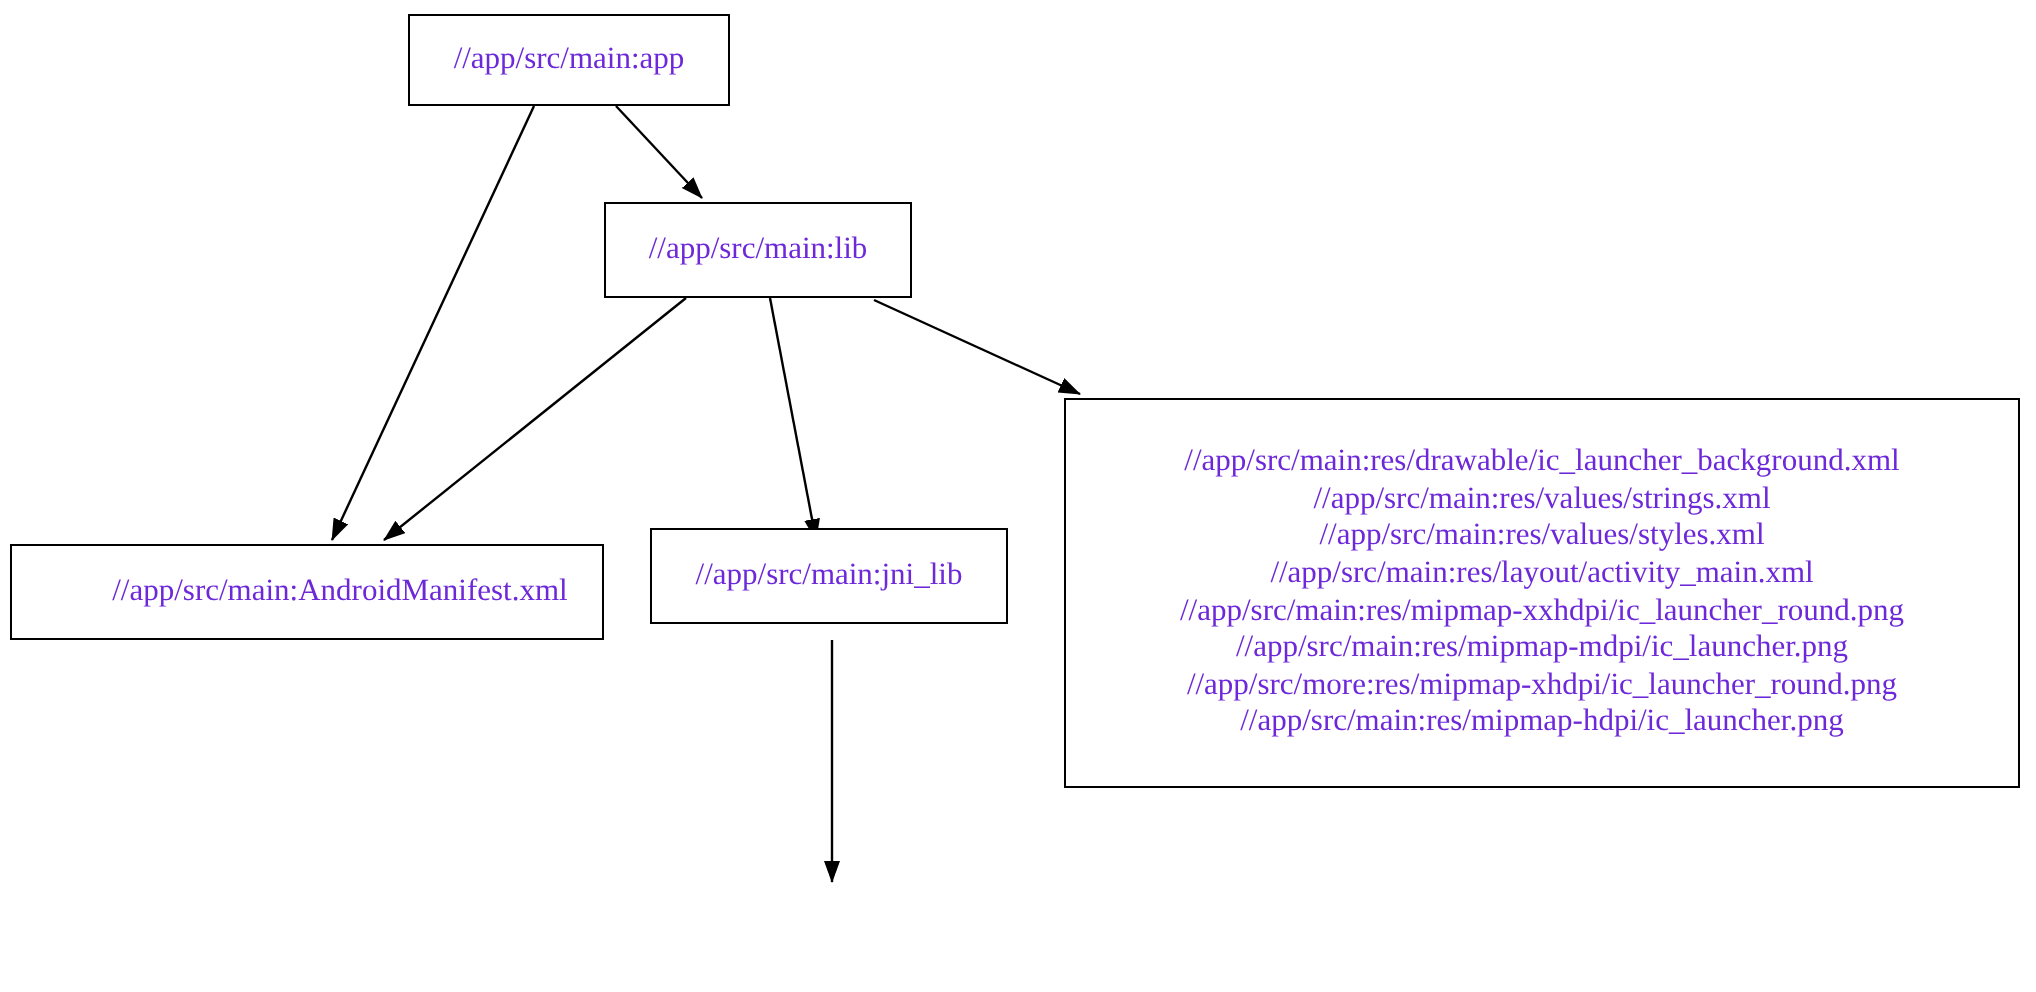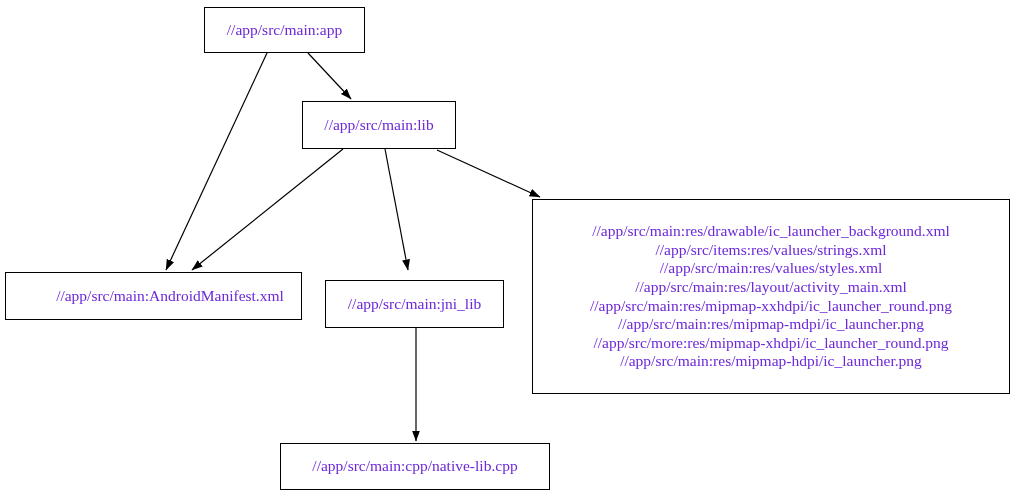--- a/index.html
+++ b/index.html
@@ -41,21 +41,21 @@
   .node.multi {
     flex-direction: column;
     padding: 4px 6px;
   }
   .node.multi span {
     display: block;
   }
   #node-app      { left: 204px; top: 7px;   width: 161px; height: 46px; }
   #node-lib      { left: 302px; top: 101px; width: 154px; height: 48px; }
   #node-manifest { left: 5px;   top: 272px; width: 297px; height: 48px; padding-left: 33px; }
-  #node-jni      { left: 325px; top: 280px; width: 179px; height: 48px; }
+  #node-jni      { left: 325px; top: 264px; width: 179px; height: 48px; }
   #node-res      { left: 532px; top: 199px; width: 478px; height: 195px; }
   #node-native   { left: 280px; top: 443px; width: 270px; height: 47px; }
   .edge {
     stroke: #000000;
     stroke-width: 1.2;
     fill: none;
   }
 </style>
 </head>
 <body>
@@ -87,26 +87,23 @@
   <div class="node" id="node-manifest">
     <span>//app/src/main:AndroidManifest.xml</span>
   </div>
 
   <div class="node" id="node-jni">
     <span>//app/src/main:jni_lib</span>
   </div>
 
   <div class="node multi" id="node-res">
     <span>//app/src/main:res/drawable/ic_launcher_background.xml</span>
-    <span>//app/src/items:res/values/strings.xml</span>
+    <span>//app/src/main:res/values/strings.xml</span>
     <span>//app/src/main:res/values/styles.xml</span>
     <span>//app/src/main:res/layout/activity_main.xml</span>
     <span>//app/src/main:res/mipmap-xxhdpi/ic_launcher_round.png</span>
     <span>//app/src/main:res/mipmap-mdpi/ic_launcher.png</span>
     <span>//app/src/more:res/mipmap-xhdpi/ic_launcher_round.png</span>
     <span>//app/src/main:res/mipmap-hdpi/ic_launcher.png</span>
   </div>
 
-  <div class="node" id="node-native">
-    <span>//app/src/main:cpp/native-lib.cpp</span>
-  </div>
 
 </div>
 
 </body></html>

